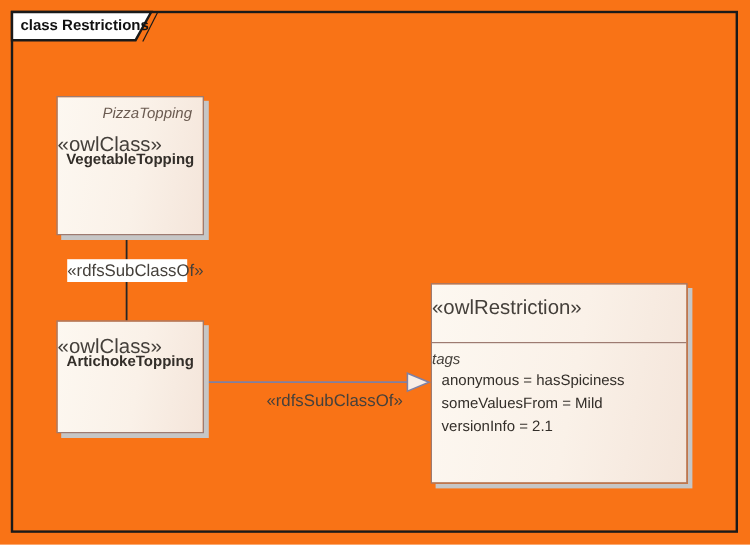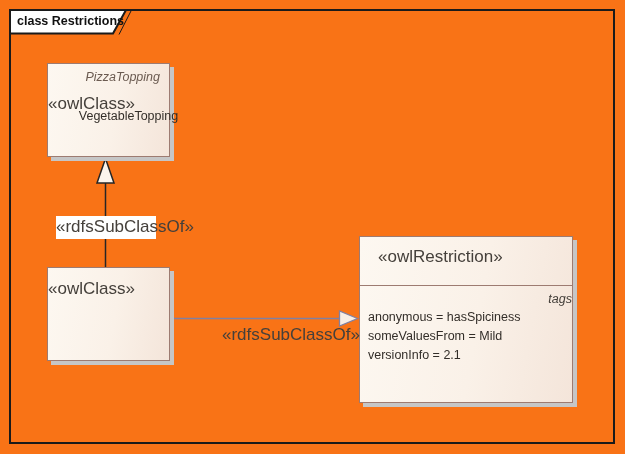--- a/index.html
+++ b/index.html
@@ -24,67 +24,66 @@
   }
 
   
   .uml-box {
     position: absolute;
     box-sizing: border-box;
     background: linear-gradient(100deg, #fdf8f1 0%, #faf1e8 55%, #f4e5da 100%);
     border: 1.5px solid #9d7b71;
     box-shadow: 4px 4px 0 0 #c6c6c6;
   }
-  .box-veg { left: 47px; top: 63px;  width: 123px; height: 94px; }
+  .box-veg { left: 47px; top: 80px;  width: 123px; height: 116px; }
   .box-art { left: 47px; top: 267px; width: 123px; height: 94px; }
   .box-res { left: 359px; top: 236px; width: 214px; height: 167px; }
 
   .parent-ref {
     position: absolute; top: 6px; right: 9px;
     font-size: 12.5px; font-style: italic; color: #6b5b51;
     white-space: nowrap;
   }
   .stereo {
     position: absolute; left: 0; width: 100%;
     text-align: left; font-size: 17px; color: #45403b;
     white-space: nowrap;
   }
   .ename {
     position: absolute; left: 0; width: 100%;
-    text-align: center; font-size: 12.5px; font-weight: normal; color: #332e29;
+    text-align: center; font-size: 12.5px; font-weight: bold; color: #332e29;
     white-space: nowrap;
-    padding-left: 20px;
   }
   .box-veg .stereo { top: 30px; }
   .box-veg .ename  { top: 45px; }
   .box-art .stereo { top: 11px; }
   .box-art .ename  { top: 26px; }
 
   .res-header {
     position: absolute; left: 0; top: 0; width: 100%; height: 49px;
     box-sizing: border-box; border-bottom: 1px solid #9d7b71;
   }
-  .res-header .stereo { top: 10px; margin-left: 18px; }
+  .res-header .stereo { top: 10px; }
   .res-header .ename  { top: 25px; }
   .tags-title {
     position: absolute; left: 0; top: 55px; width: 100%;
-    text-align: right; font-size: 12.5px; font-style: italic; color: #45403b;
+    text-align: left; font-size: 12.5px; font-style: italic; color: #45403b;
   }
   .tag-list {
     position: absolute; left: 8px; top: 71px; right: 4px;
   }
   .tag-line {
     font-size: 12.5px; line-height: 19px; color: #332e29;
     white-space: nowrap;
   }
 
   
   .conn-label {
     position: absolute;
-    font-size: 17px; color: #45403b;
+    font-size: 14px; color: #45403b;
     text-align: center; white-space: nowrap;
   }
   .gen-label {
     left: 56px; top: 216px; width: 100px;
     background: #ffffff; padding: 1px 0 2px 0;
   }
   .edge-label { left: 222px; top: 325px; width: 100px; }
 </style>
 </head>
 <body>
@@ -108,20 +107,21 @@
   <div class="frame-label">class Restrictions</div>
 
   <div class="uml-box box-veg">
     <div class="parent-ref">PizzaTopping</div>
     <div class="stereo">«owlClass»</div>
     <div class="ename">VegetableTopping</div>
   </div>
 
   <div class="uml-box box-art">
     <div class="stereo">«owlClass»</div>
+    <div class="ename">ArtichokeTopping</div>
   </div>
 
   <div class="uml-box box-res">
     <div class="res-header">
       <div class="stereo">«owlRestriction»</div>
     </div>
     <div class="tags-title">tags</div>
     <div class="tag-list">
       <div class="tag-line">anonymous = hasSpiciness</div>
       <div class="tag-line">someValuesFrom = Mild</div>

